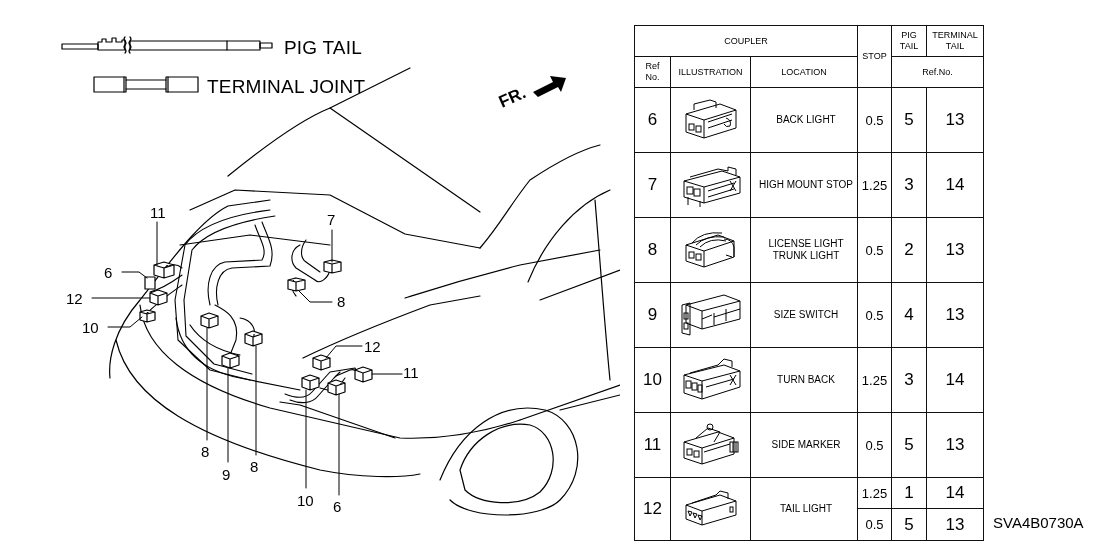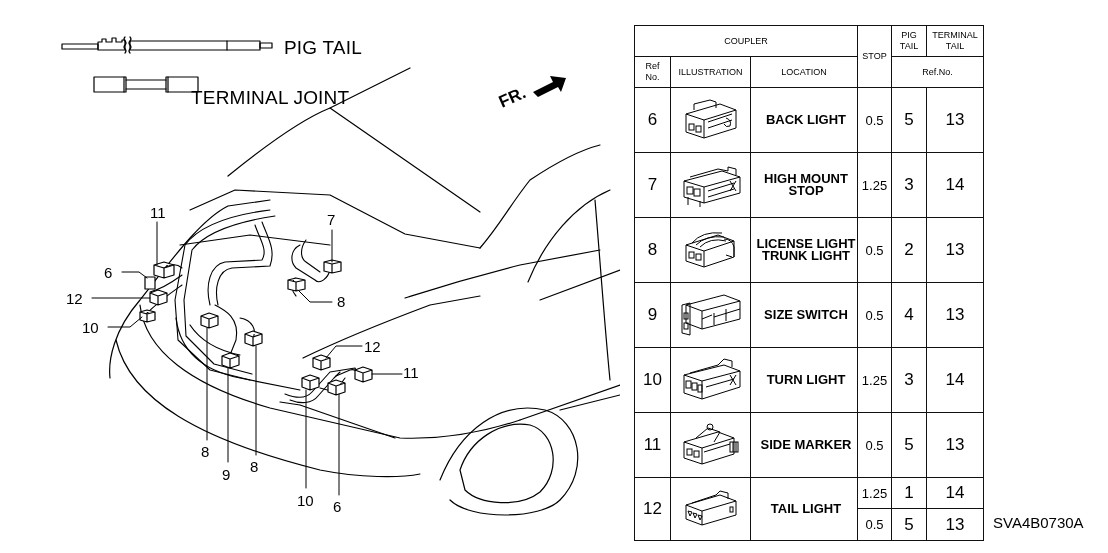--- a/index.html
+++ b/index.html
@@ -5,21 +5,21 @@
   html, body { margin:0; padding:0; background:#fff; }
   body { width:1108px; height:553px; position:relative; overflow:hidden; font-family:"Liberation Sans", sans-serif; color:#000; }
   #diagram { position:absolute; left:0; top:0; width:620px; height:553px; }
   .legend-label { position:absolute; font-size:19px; letter-spacing:0.2px; }
   .callout { font-family:"Liberation Sans", sans-serif; font-size:15px; fill:#000; }
   .fr-label { font-family:"Liberation Sans", sans-serif; font-weight:bold; font-size:17px; fill:#000; }
   table.coupler { position:absolute; left:634px; top:25px; border-collapse:collapse; table-layout:fixed; }
   table.coupler td { border:1.5px solid #111; text-align:center; vertical-align:middle; padding:0; }
   .hdr { font-size:9px; line-height:11px; }
   .ref { font-size:17px; }
-  .loc { font-size:13px; text-align:left; padding-left:4px !important; line-height:12px;font-weight:bold; }
+  .loc { font-size:10px; text-align:left; padding-left:4px !important; line-height:12px; }
   .size { font-size:13px; }
   .num { font-size:17px; }
   .illus svg { display:block; margin:0 auto; }
   .partcode { position:absolute; left:993px; top:514px; font-size:15px; }
 </style>
 </head>
 <body>
 
 <div id="diagram">
   <svg width="620" height="553" viewBox="0 0 620 553">
@@ -135,21 +135,21 @@
       <text class="callout" x="222" y="480">9</text>
       <text class="callout" x="250" y="472">8</text>
       <text class="callout" x="364" y="352">12</text>
       <text class="callout" x="403" y="378">11</text>
       <text class="callout" x="297" y="506">10</text>
       <text class="callout" x="333" y="512">6</text>
     </g>
   </svg>
 
   <div class="legend-label" style="left:284px; top:37px;">PIG TAIL</div>
-  <div class="legend-label" style="left:191px; top:76px;margin-top:11px;">TERMINAL JOINT</div>
+  <div class="legend-label" style="left:207px; top:76px;">TERMINAL JOINT</div>
 </div>
 
 <table class="coupler">
   <colgroup>
     <col style="width:36px">
       <col style="width:80px">
       <col style="width:107px">
     <col style="width:34px">
       <col style="width:35px">
       <col style="width:57px">
@@ -252,21 +252,21 @@
         <path d="M6,18 L46,8 L62,14 L62,30 L24,42 L6,36 Z"></path>
             <path d="M6,18 L24,24 L62,14 M24,24 V42"></path>
         <path d="M12,16 L40,8 L46,2 L54,4 L54,10"></path>
             <rect x="8" y="24" width="5" height="7"></rect>
             <rect x="14" y="26" width="5" height="7"></rect>
             <rect x="20" y="28" width="4" height="7"></rect>
         <path d="M52,18 L58,28 M52,28 L58,18"></path>
             <path d="M28,30 L56,22"></path>
       </svg>
     </td>
-    <td class="loc"><span>TURN LIGHT</span></td>
+    <td class="loc"><span>TURN BACK</span></td>
     <td class="size">1.25</td>
     <td class="num">3</td>
     <td class="num">14</td>
   </tr>
 
   <tr style="height:65px">
     <td class="ref">11</td>
     <td class="illus">
       <svg width="66" height="46" viewBox="0 0 66 46" fill="none" stroke="#000" stroke-width="1">
         <path d="M6,20 L40,10 L56,16 L56,32 L24,42 L6,36 Z"></path>

